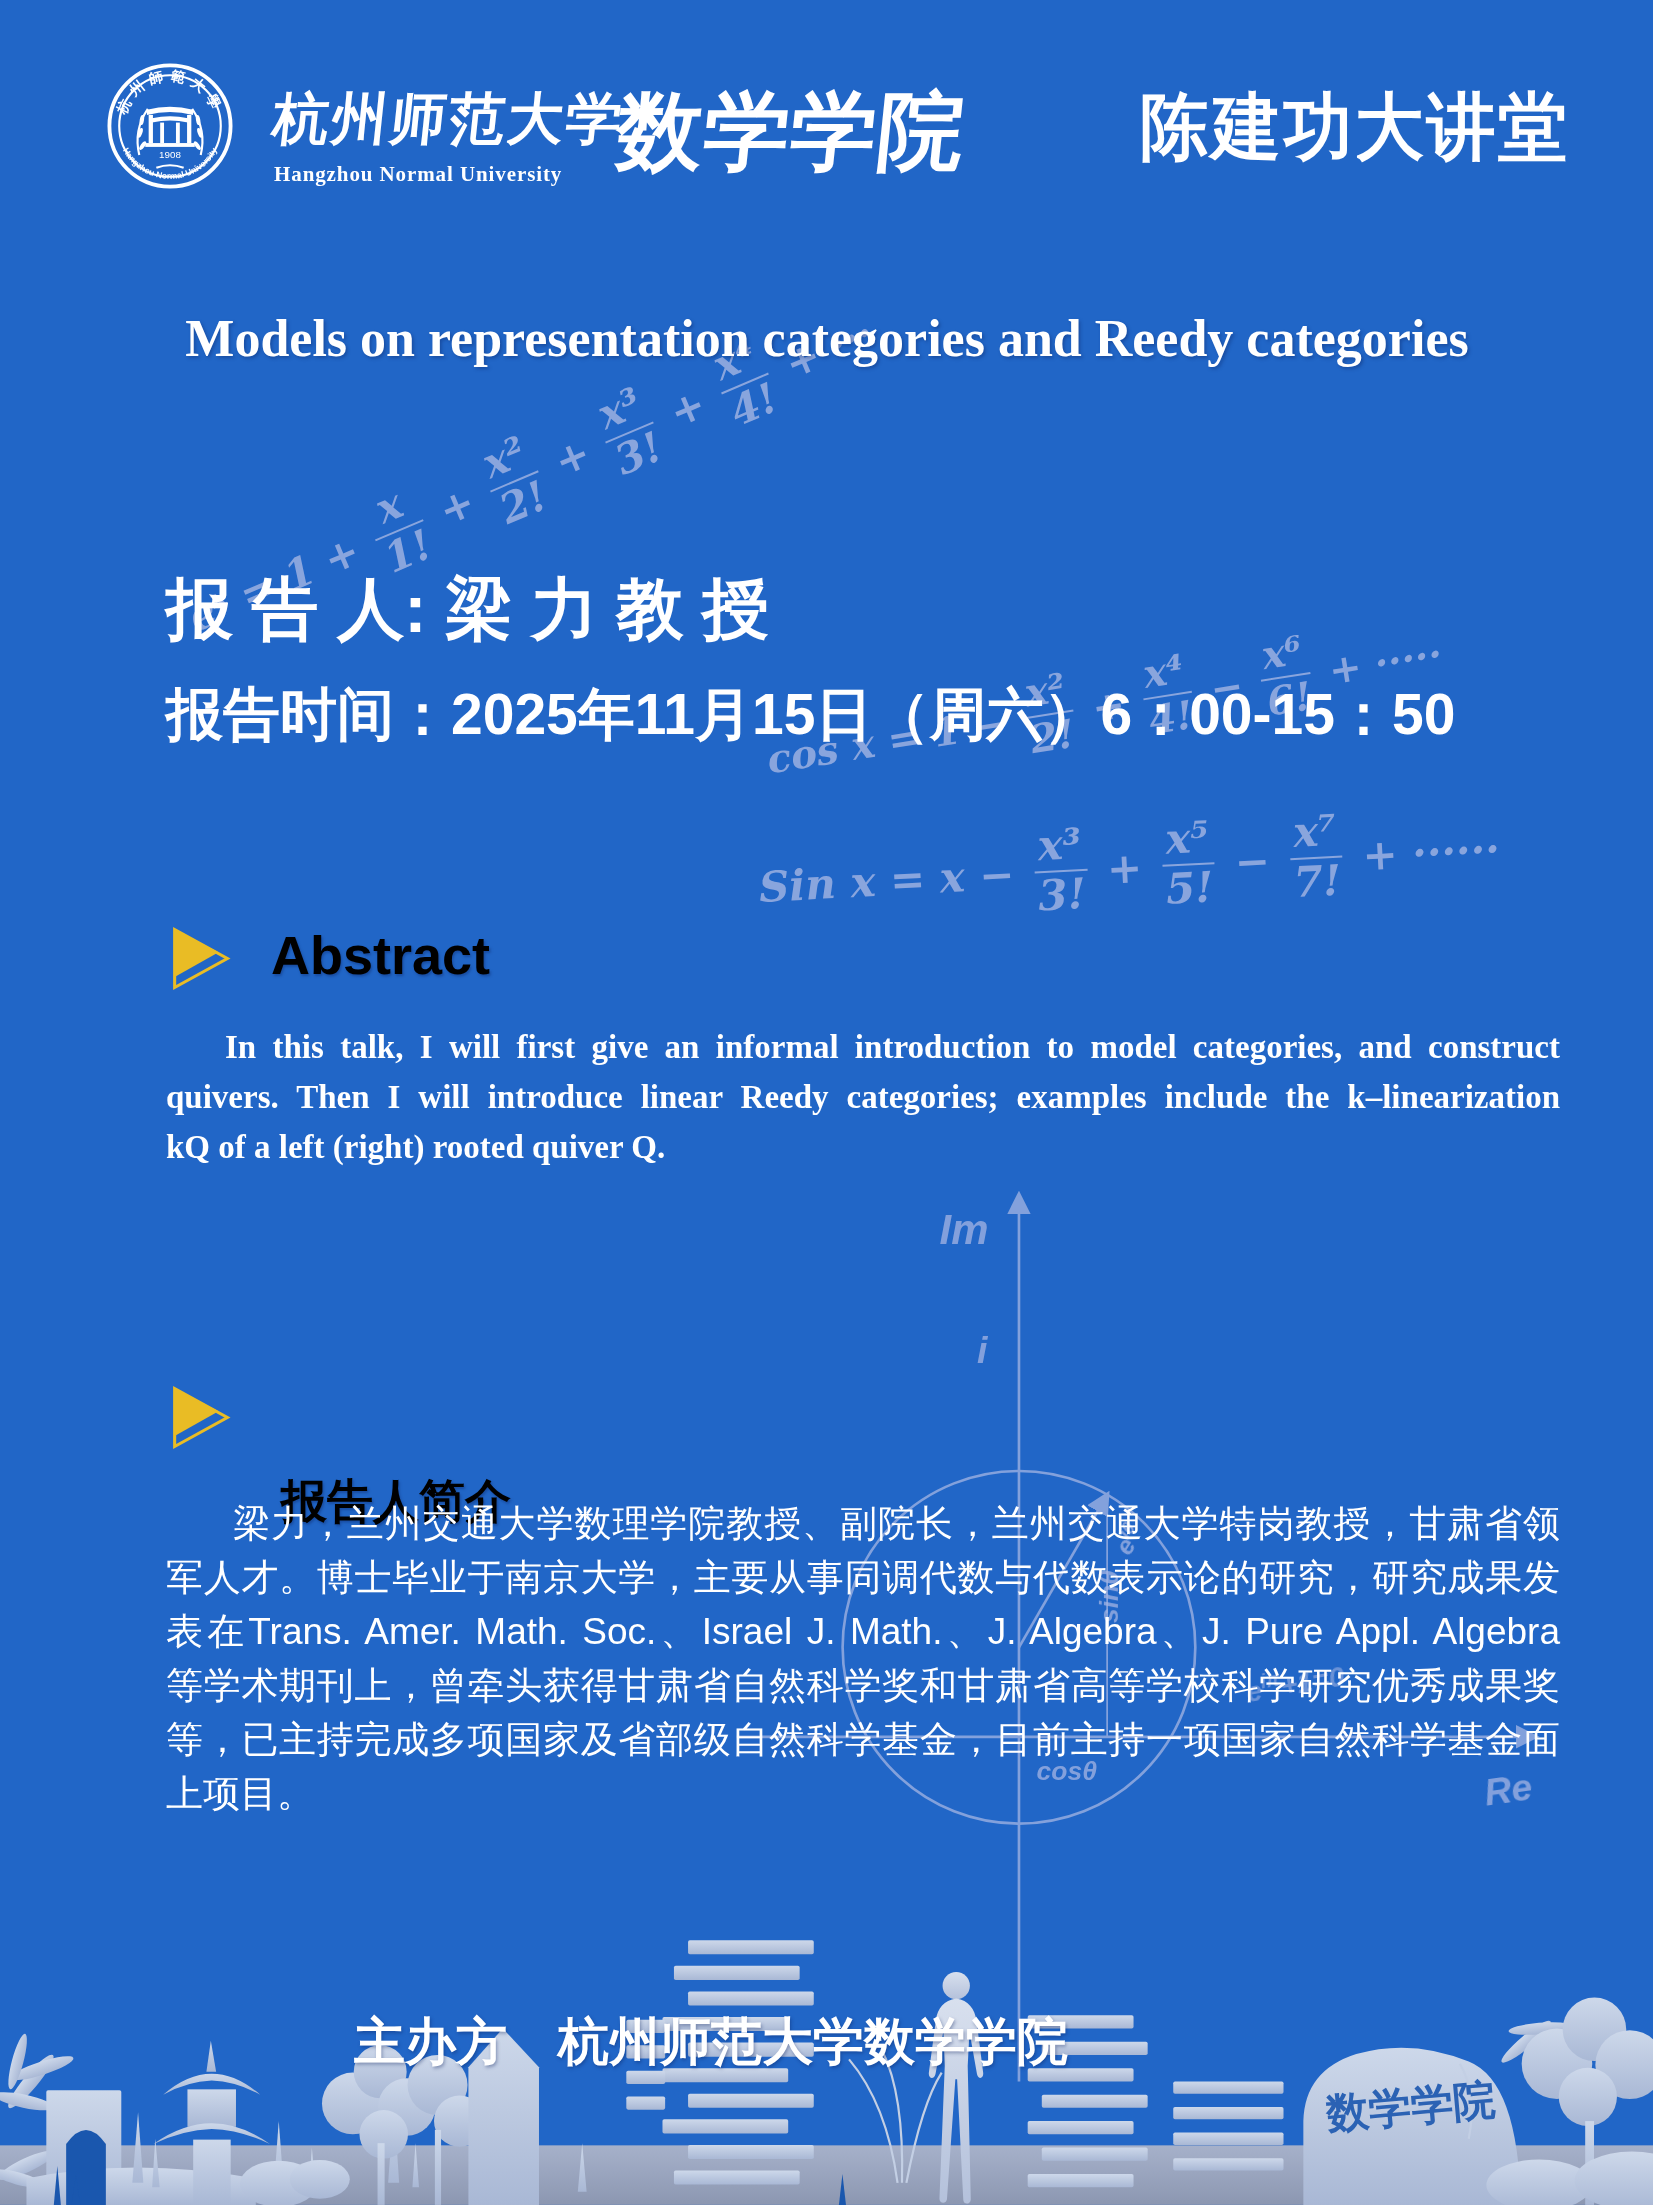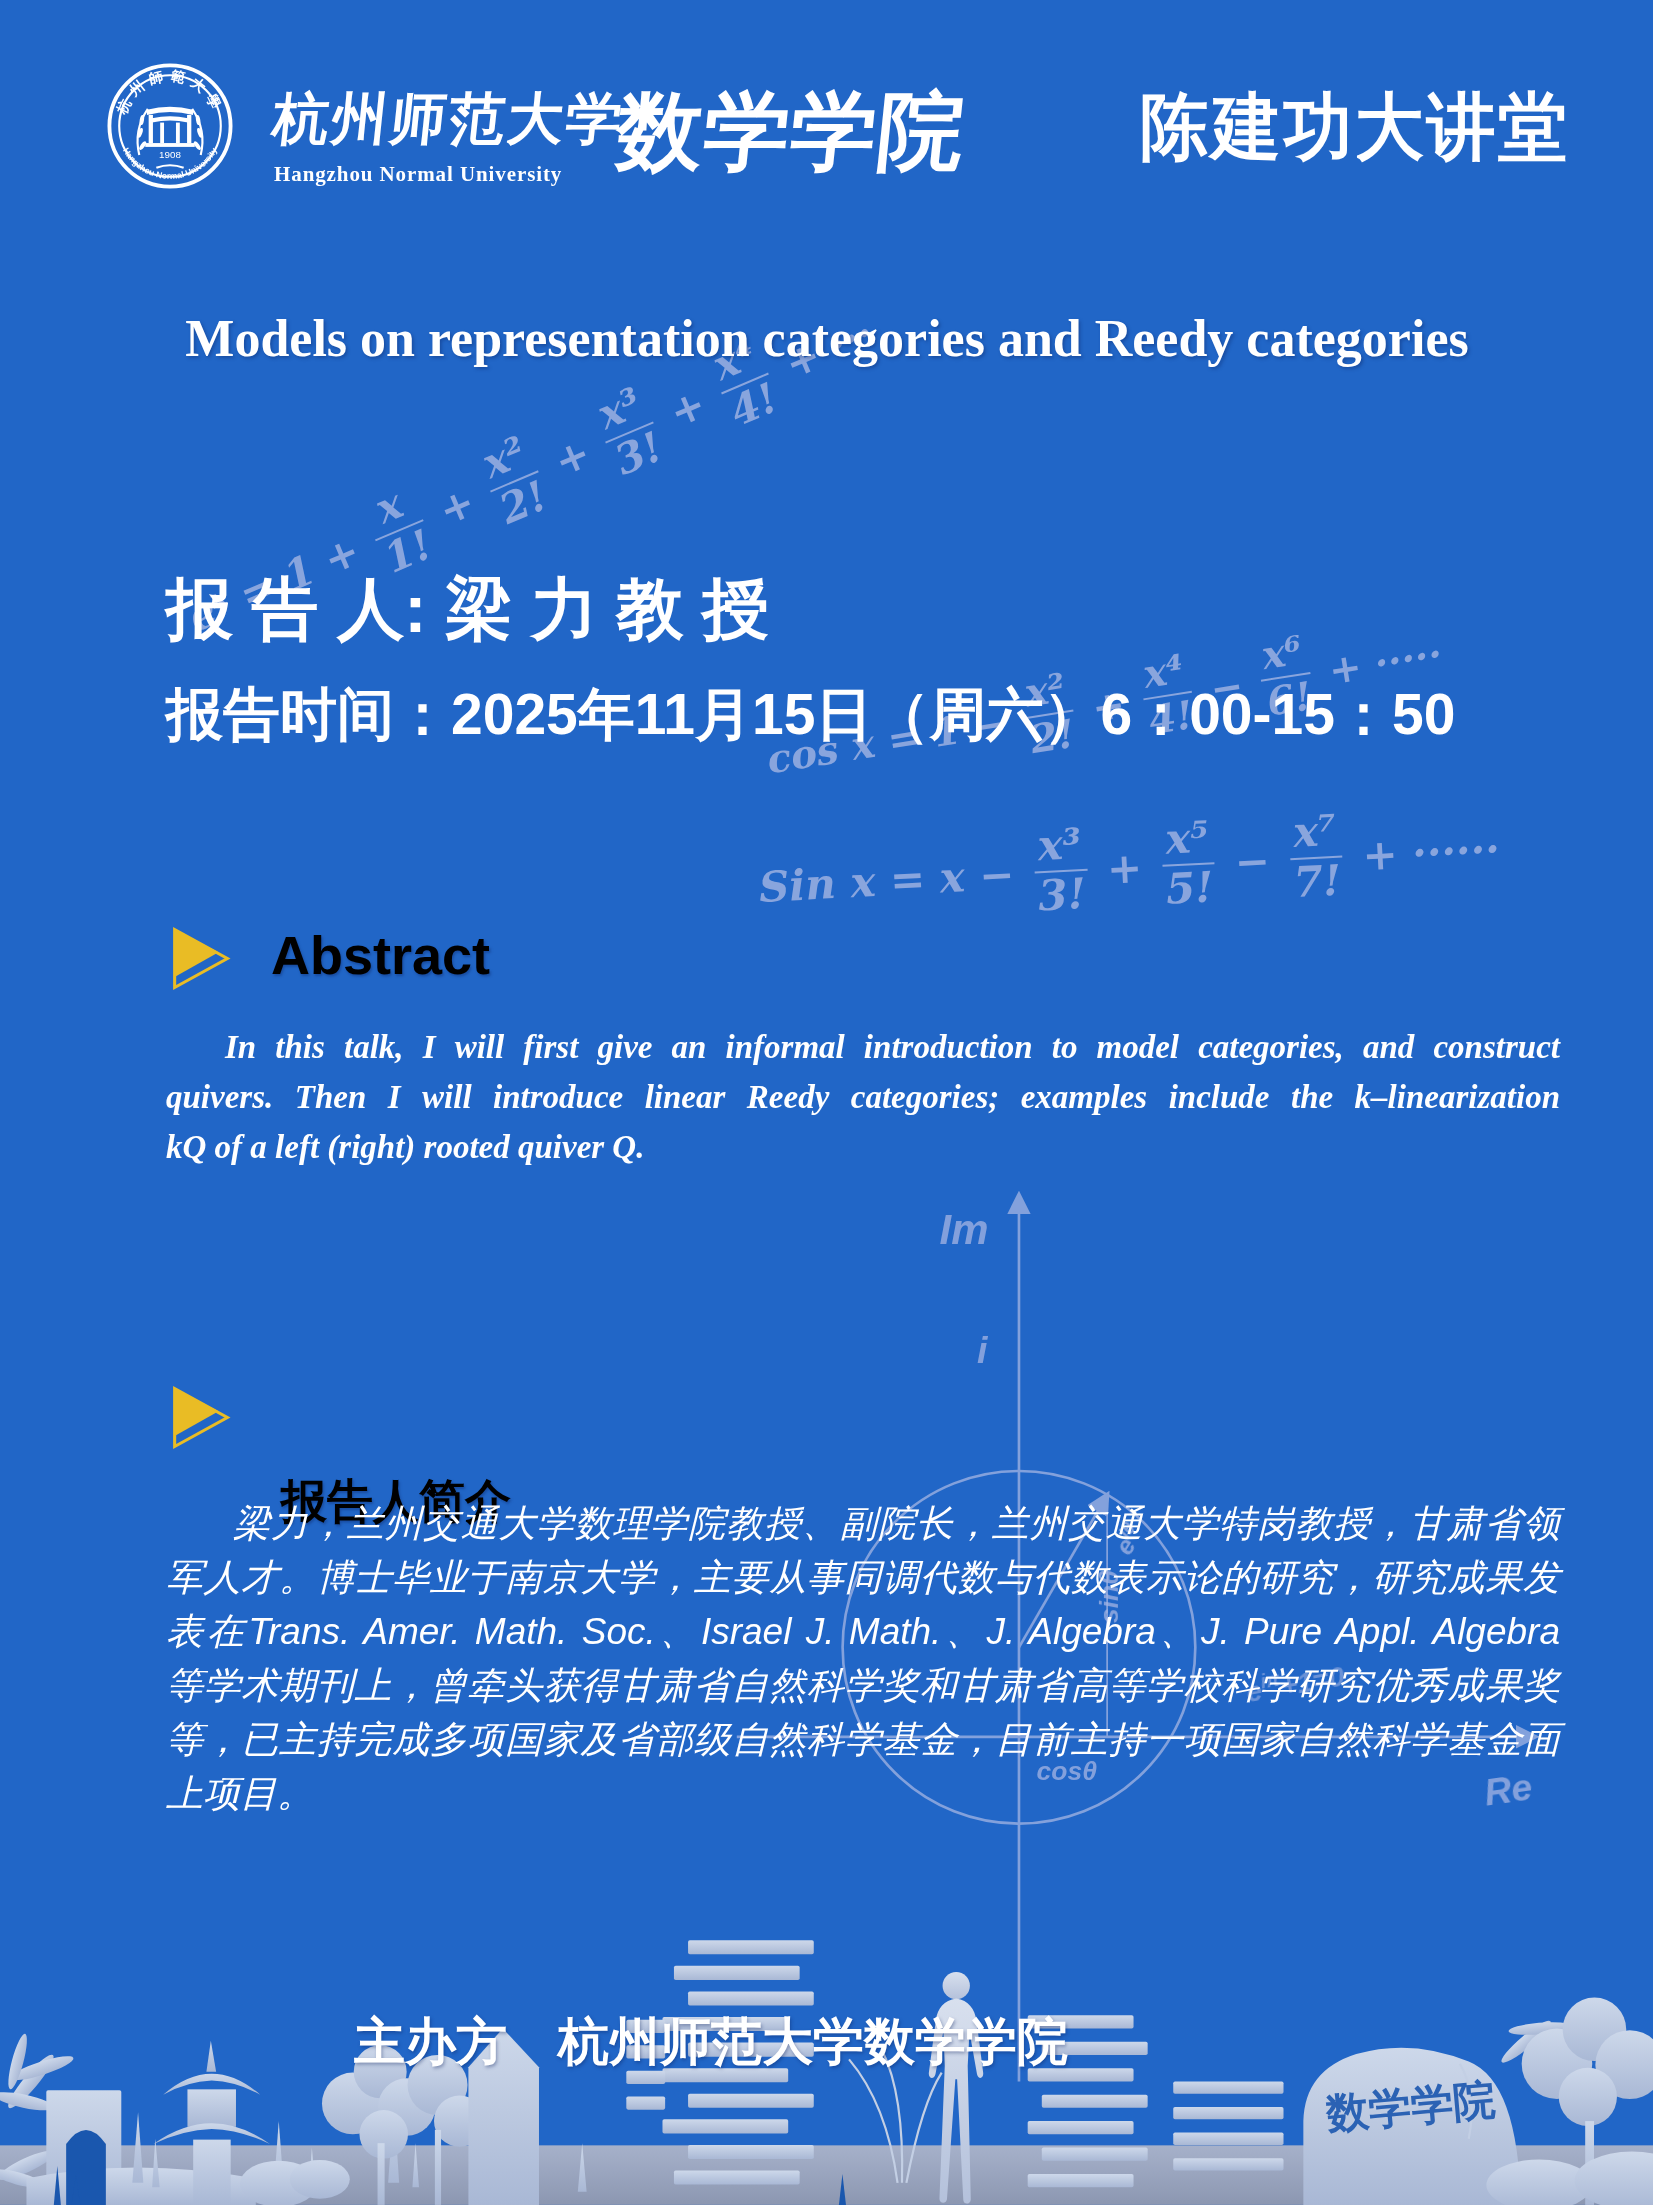--- a/index.html
+++ b/index.html
@@ -18,21 +18,21 @@
   }
   .bgf sup{font-size:.62em;}
   .frac{display:inline-block;text-align:center;vertical-align:-0.55em;line-height:1;margin:0 5.3px;}
   .frac .fn{display:block;padding:0 2.6px 3.5px;}
   .frac .fd{display:block;border-top:2.6px solid currentColor;padding:2.6px 2.6px 0;}
   
   .cn-calli{font-weight:bold;transform:skewX(-6deg);letter-spacing:2.6px;}
   
   .sec-head{color:#000000;font-weight:bold;text-shadow:1.3px 1.8px 2.6px rgba(10,30,90,.35);}
   
-  .jline{display:block;text-align:justify;text-align-last:justify;font-style:italic;}
+  .jline{display:block;text-align:justify;text-align-last:justify;}
   .jline.last{text-align-last:left;}
   .serifbody{font-family:"Liberation Serif","DejaVu Serif",serif;font-weight:bold;}
   .content{z-index:2;}
   svg text{font-family:"Liberation Sans","DejaVu Sans",sans-serif;}
 </style>
 </head>
 <body>
 
 <div id="poster">
 

